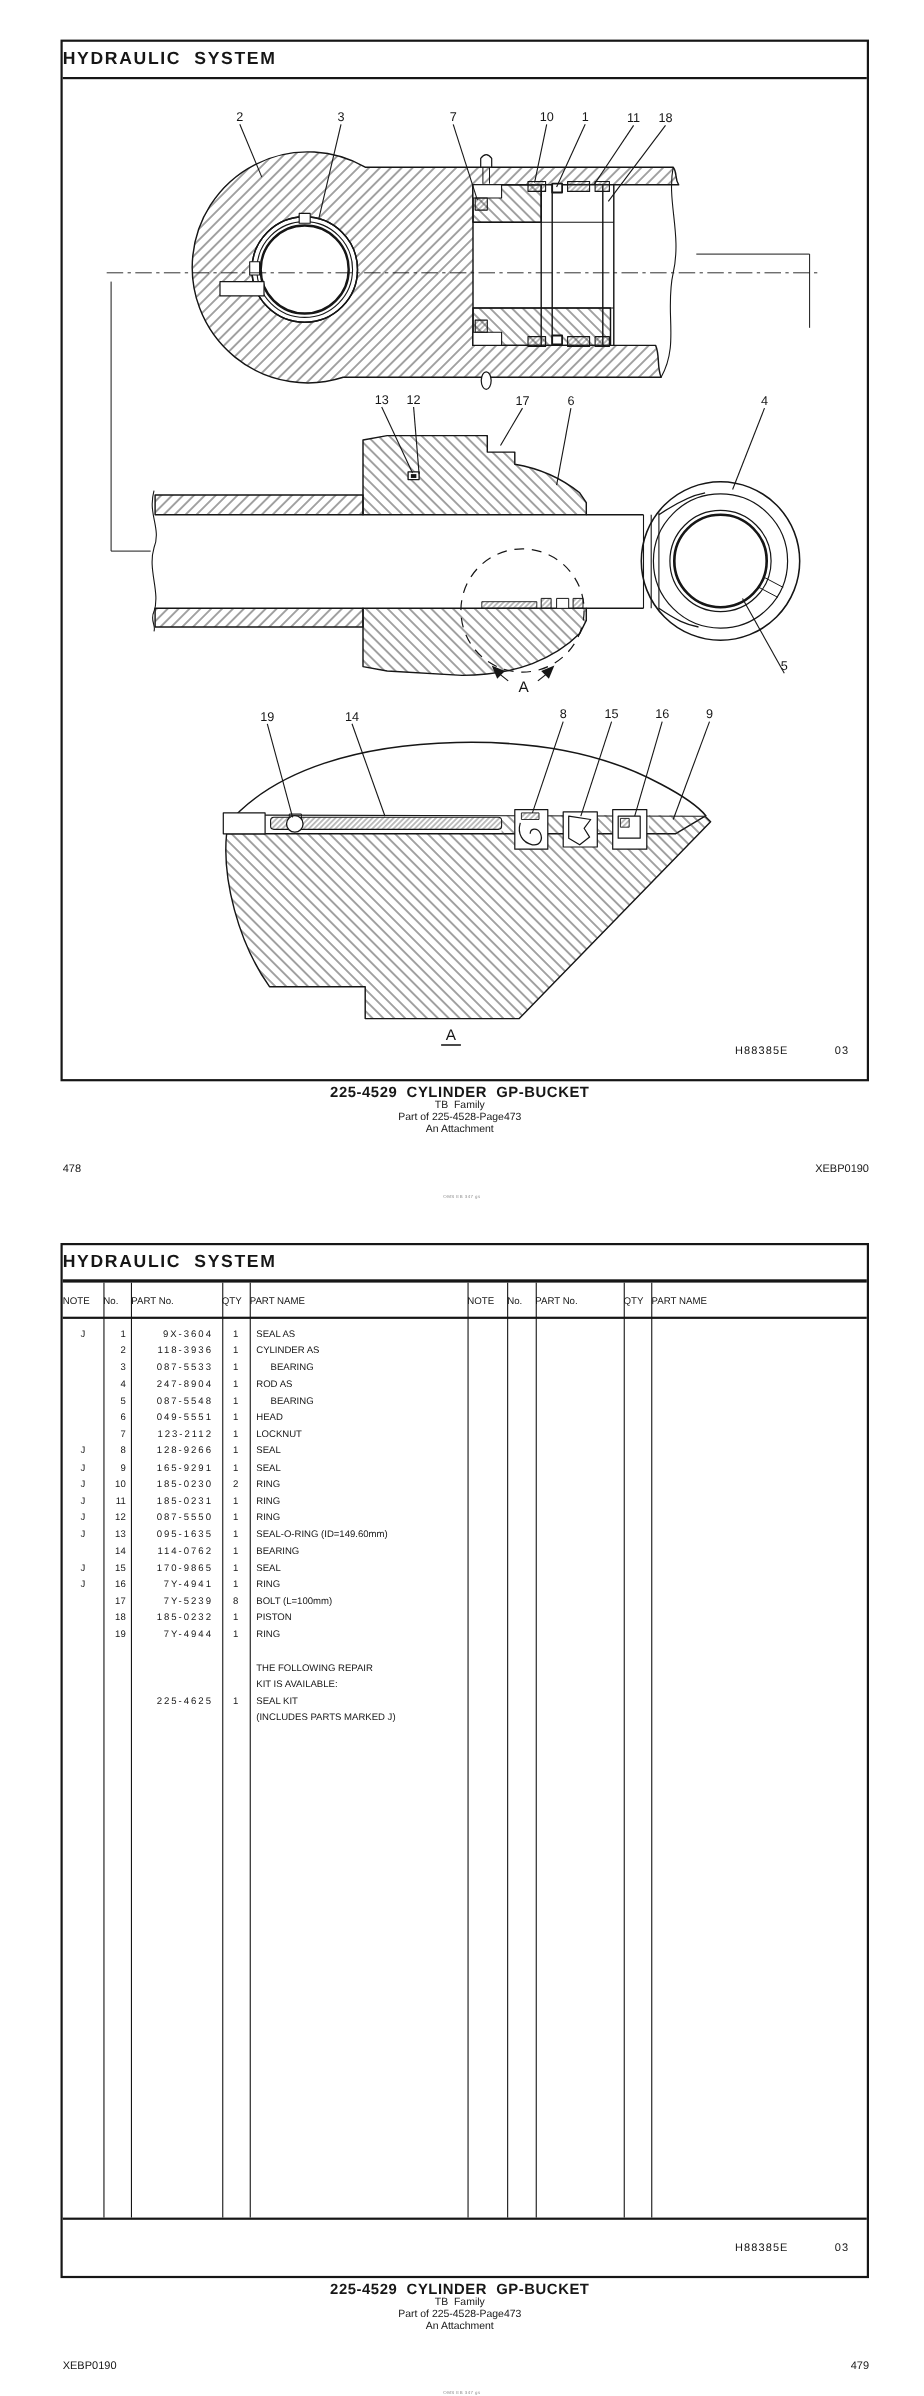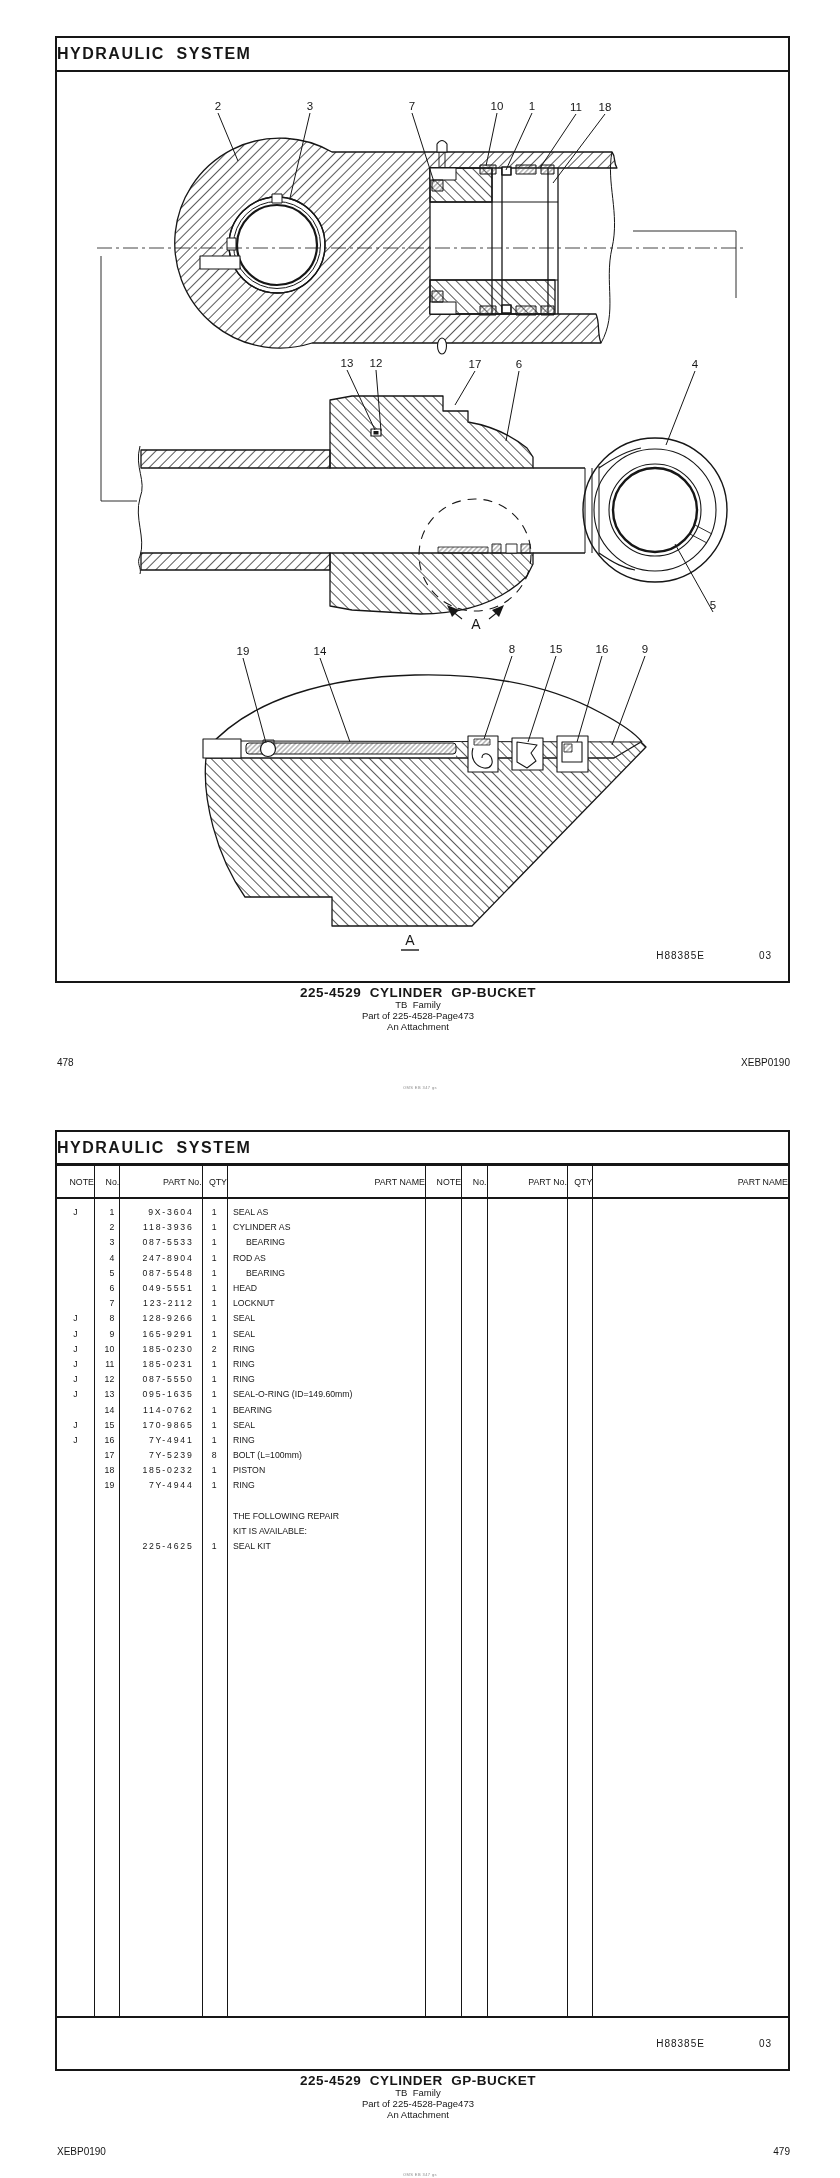--- a/index.html
+++ b/index.html
@@ -19,26 +19,26 @@
     border-bottom:2px solid #161616;
     font-weight:bold; font-size:16px; letter-spacing:1.5px; white-space:pre;
   }
   .titlebar2 { border-bottom:3px solid #161616; }
   .drawing { position:absolute; top:34px; left:0; right:0; bottom:0; overflow:hidden; }
   .drawing svg { display:block; width:731px; height:909px; }
   .hcode {
     position:absolute; right:16px; bottom:9px;
     font-size:10px; letter-spacing:1px; white-space:pre;
   }
-  .hcode .rev { margin-left:14px;padding-left:40px; }
+  .hcode .rev { margin-left:2px;padding-left:40px; }
   
   .tablewrap { position:relative; height:850px; }
   .grid10 { display:grid; grid-template-columns:36.9px 25.4px 82.3px 25.4px 197.9px 36.2px 25.5px 80.3px 25.5px 1fr; }
   .thead { height:33px; border-bottom:2px solid #161616; align-items:center; font-size:8.8px; }
-  .thead > div { text-align:right; }
+  .thead > div { text-align:left; }
   .tbody { position:absolute; top:33px; left:0; right:0; bottom:0; padding-top:6px; overflow:hidden; }
   .dividers { position:absolute; top:0; bottom:0; left:0; right:0; pointer-events:none; }
   .dividers div { position:absolute; top:0; bottom:0; width:1px; background:#161616; }
   .trow { height:15.2px; align-items:center; font-size:8.7px; line-height:9px; }
   .c-note { text-align:center; }
   .c-no   { text-align:right; padding-right:5px; }
   .c-part { text-align:right; padding-right:8px; letter-spacing:1.8px; white-space:nowrap; }
   .c-qty  { text-align:center; }
   .c-name { text-align:left; padding-left:6px; white-space:nowrap; }
   .c-name.ind { padding-left:19px; }
@@ -541,20 +541,32 @@
           <div class="c-no"></div>
           <div class="c-part">225-4625</div>
           <div class="c-qty">1</div>
           <div class="c-name">SEAL KIT</div>
           <div class="c-note"></div>
           <div class="c-no"></div>
           <div class="c-part"></div>
           <div class="c-qty"></div>
           <div class="c-name"></div>
         </div>
+        <div class="trow grid10">
+          <div class="c-note"></div>
+          <div class="c-no"></div>
+          <div class="c-part"></div>
+          <div class="c-qty"></div>
+          <div class="c-name">(INCLUDES PARTS MARKED J)</div>
+          <div class="c-note"></div>
+          <div class="c-no"></div>
+          <div class="c-part"></div>
+          <div class="c-qty"></div>
+          <div class="c-name"></div>
+        </div>
       </div>
     <div class="dividers" id="dividers">
         <div style="left: 36.9px;"></div>
         <div style="left: 62.3px;"></div>
         <div style="left: 144.6px;"></div>
         <div style="left: 170px;"></div>
         <div style="left: 367.9px;"></div>
         <div style="left: 404.1px;"></div>
         <div style="left: 429.6px;"></div>
         <div style="left: 509.9px;"></div>

